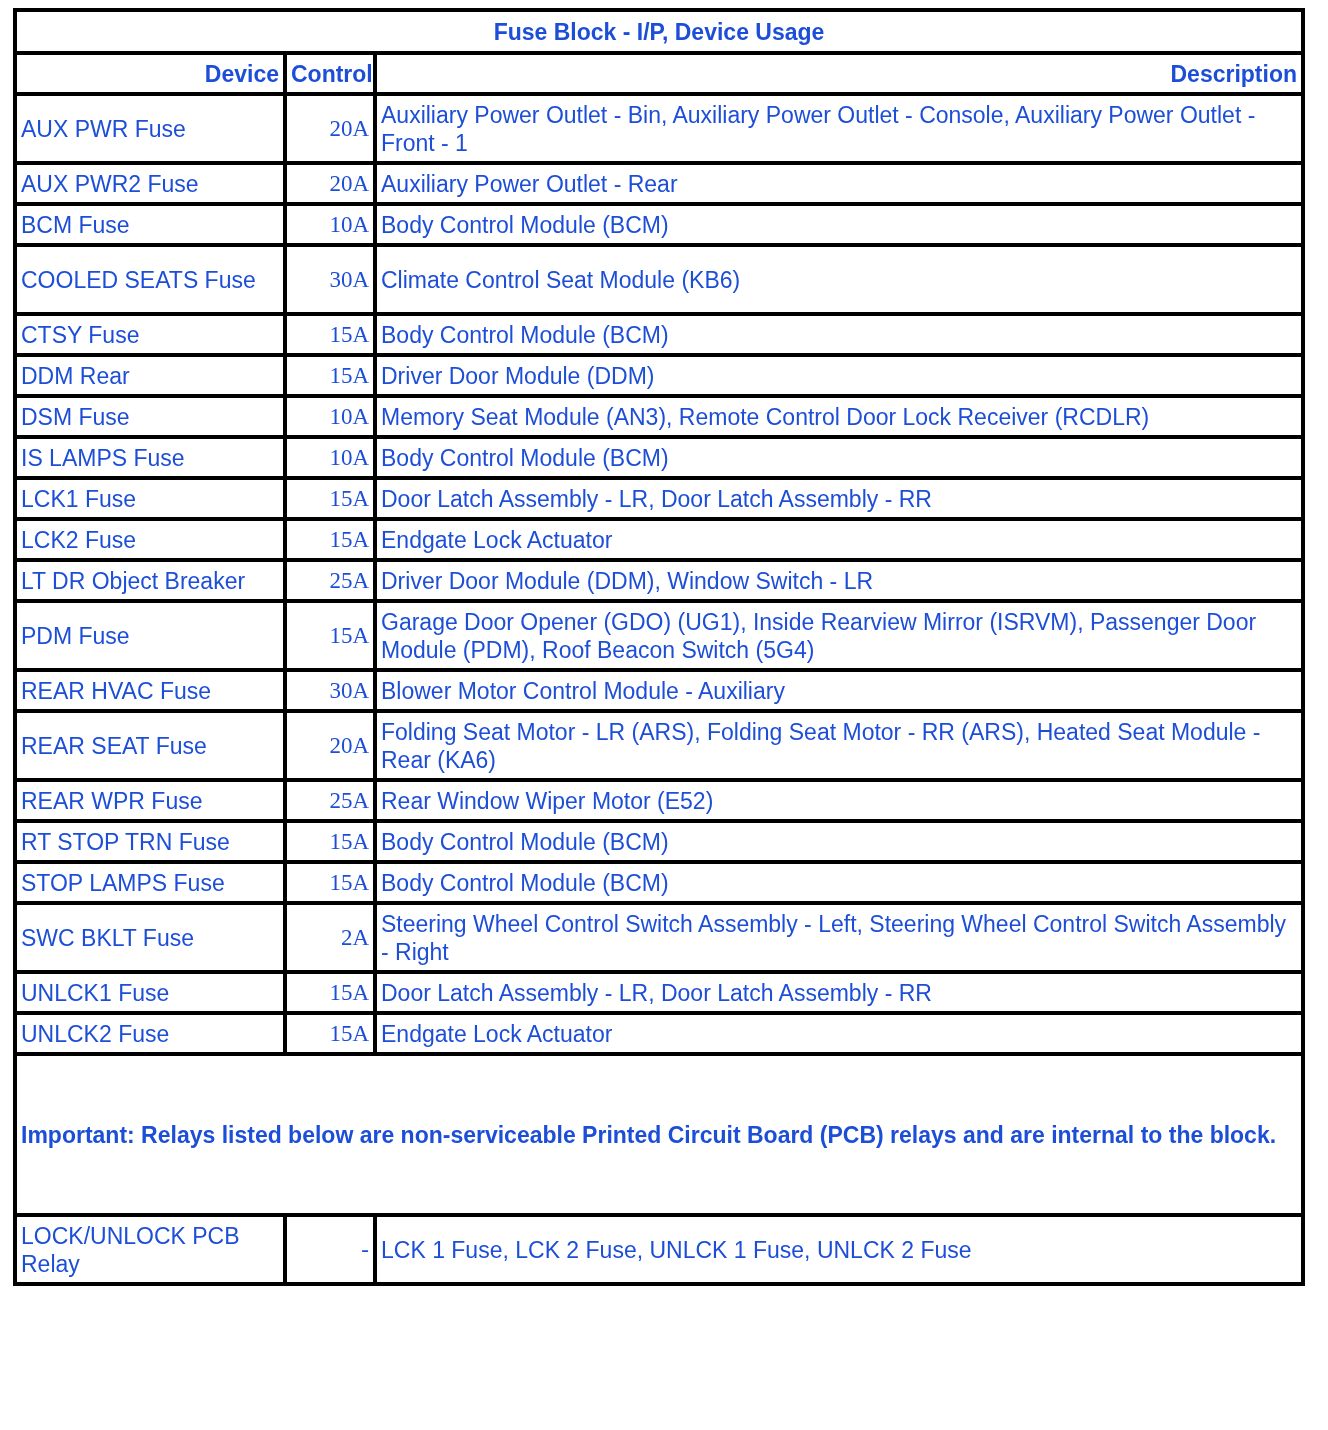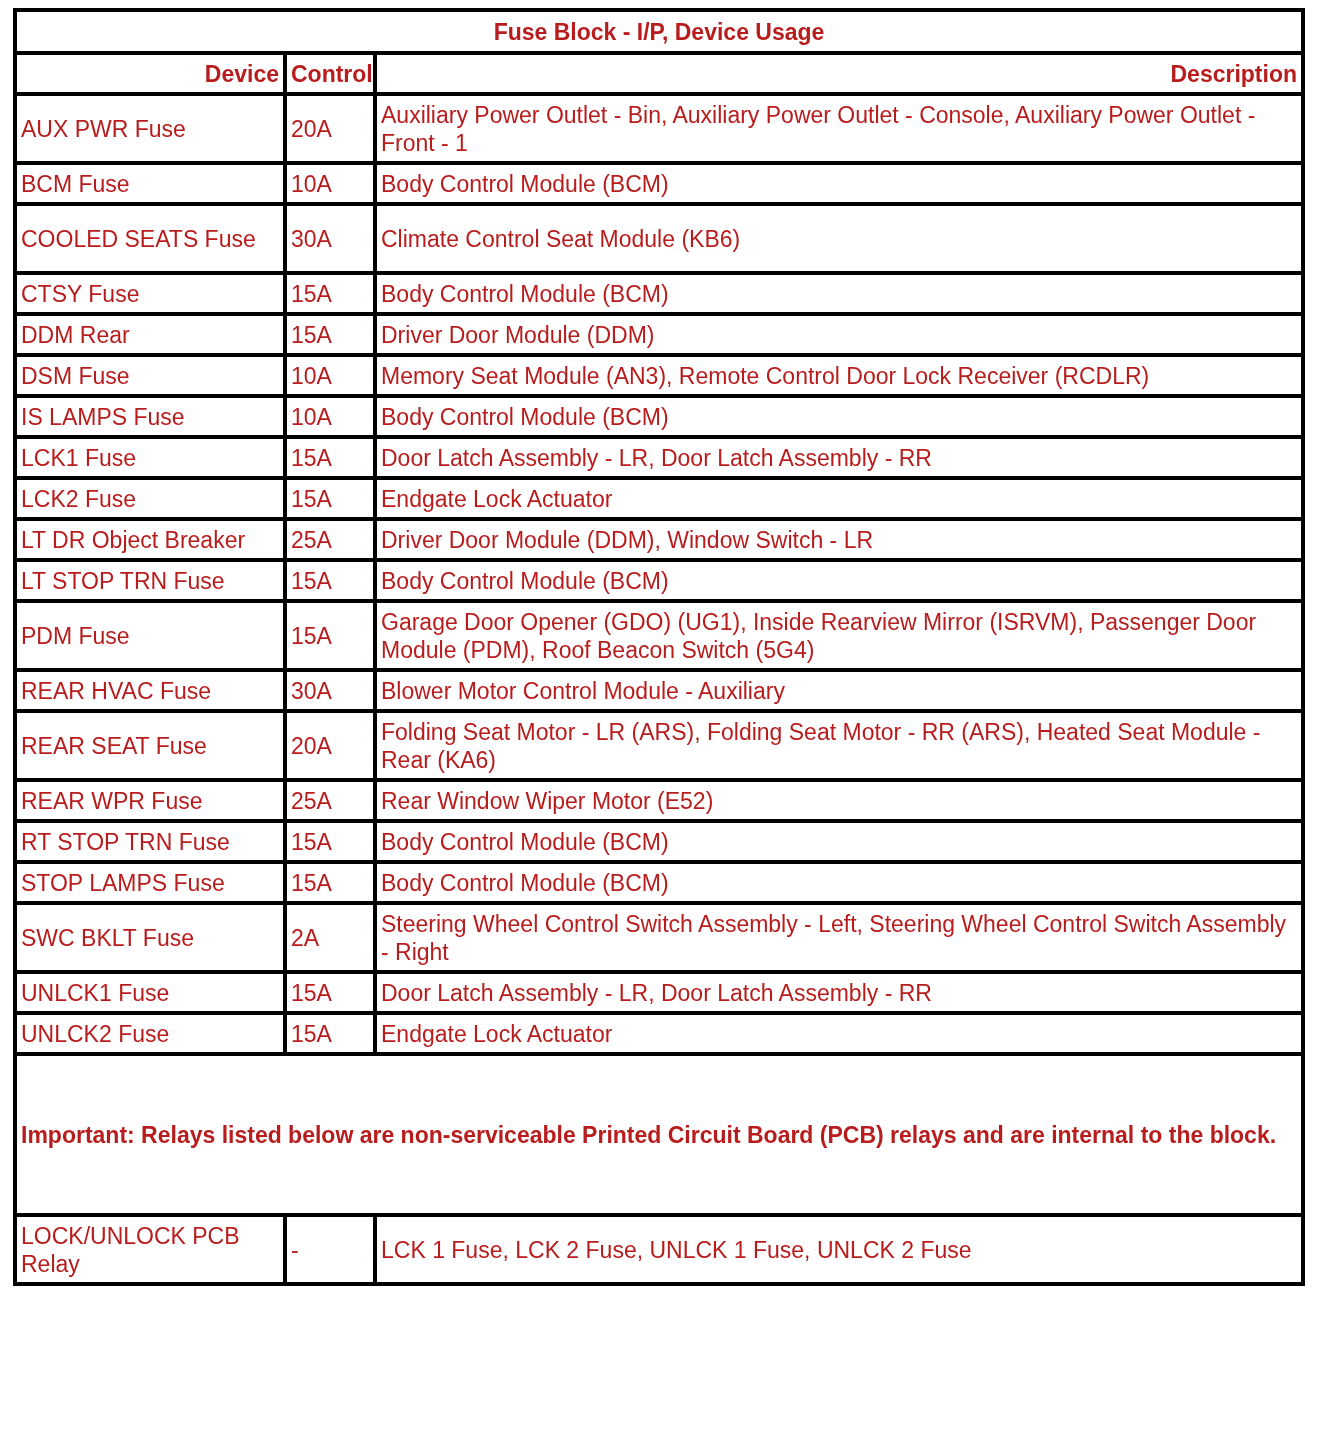--- a/index.html
+++ b/index.html
@@ -4,34 +4,34 @@
   <style>
     html, body { margin: 0; padding: 0; background: #ffffff; }
     body { width: 1328px; height: 1430px; position: relative; overflow: hidden; }
     .wrap { position: absolute; left: 13px; top: 8px; width: 1288px; }
     table.fuse {
       border-collapse: collapse;
       width: 1288px;
       table-layout: fixed;
       font-family: "Liberation Sans", sans-serif;
       font-size: 23px;
-      color: #b91c1c;
+      color: #1d4ed8;
       line-height: 28px;
     }
     table.fuse td, table.fuse th {
       border: 4px solid #000;
       padding: 5px 4px 4px 4px;
       vertical-align: middle;
     }
     col.c-device { width: 270px; }
     col.c-rating { width: 90px; }
     col.c-desc { width: 928px; }
     .title-cell { text-align: center; font-weight: bold; height: 30px; }
     .head-cell { text-align: right; font-weight: bold; }
-    .rating { text-align: left; }
+    .rating { text-align: right; font-family: Liberation Serif, serif; }
     .note-cell { font-weight: bold; height: 148px; padding-left: 4px; margin-left: 6px; }
     tr.std td { height: 28px; }
     tr.tall td { height: 56px; }
   </style>
 </head>
 <body>
 
 <div class="wrap">
   <table class="fuse">
     <colgroup>
@@ -47,20 +47,25 @@
         <th class="head-cell">Device</th>
         <th class="head-cell">Control</th>
         <th class="head-cell">Description</th>
       </tr>
     </thead>
     <tbody id="fuse-rows">
         <tr class="tall">
           <td>AUX PWR Fuse</td>
           <td class="rating">20A</td>
           <td>Auxiliary Power Outlet - Bin, Auxiliary Power Outlet - Console, Auxiliary Power Outlet - Front - 1</td>
+        </tr>
+        <tr class="std">
+          <td>AUX PWR2 Fuse</td>
+          <td class="rating">20A</td>
+          <td>Auxiliary Power Outlet - Rear</td>
         </tr>
         <tr class="std">
           <td>BCM Fuse</td>
           <td class="rating">10A</td>
           <td>Body Control Module (BCM)</td>
         </tr>
         <tr class="tall">
           <td>COOLED SEATS Fuse</td>
           <td class="rating">30A</td>
           <td>Climate Control Seat Module (KB6)</td>
@@ -92,25 +97,20 @@
         </tr>
         <tr class="std">
           <td>LCK2 Fuse</td>
           <td class="rating">15A</td>
           <td>Endgate Lock Actuator</td>
         </tr>
         <tr class="std">
           <td>LT DR Object Breaker</td>
           <td class="rating">25A</td>
           <td>Driver Door Module (DDM), Window Switch - LR</td>
-        </tr>
-        <tr class="std">
-          <td>LT STOP TRN Fuse</td>
-          <td class="rating">15A</td>
-          <td>Body Control Module (BCM)</td>
         </tr>
         <tr class="tall">
           <td>PDM Fuse</td>
           <td class="rating">15A</td>
           <td>Garage Door Opener (GDO) (UG1), Inside Rearview Mirror (ISRVM), Passenger Door Module (PDM), Roof Beacon Switch (5G4)</td>
         </tr>
         <tr class="std">
           <td>REAR HVAC Fuse</td>
           <td class="rating">30A</td>
           <td>Blower Motor Control Module - Auxiliary</td>

